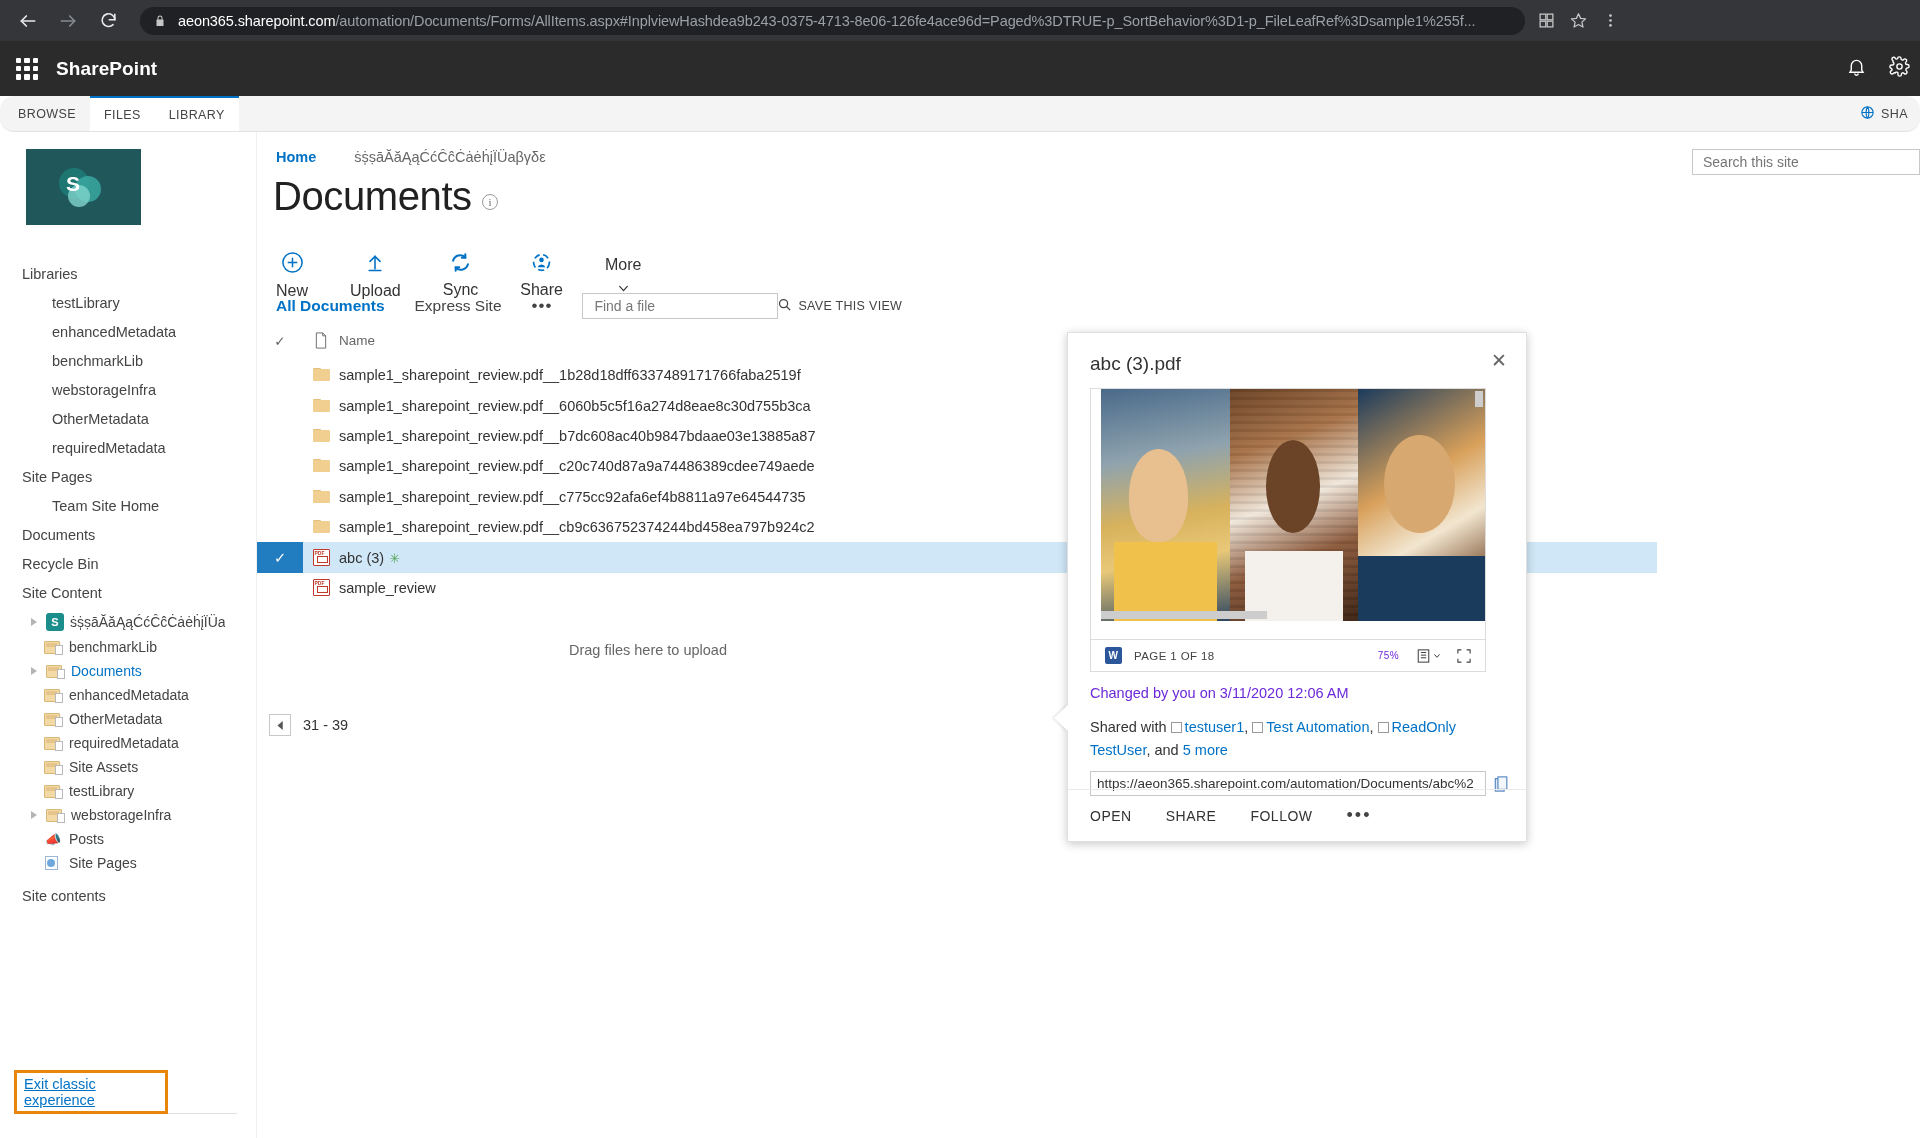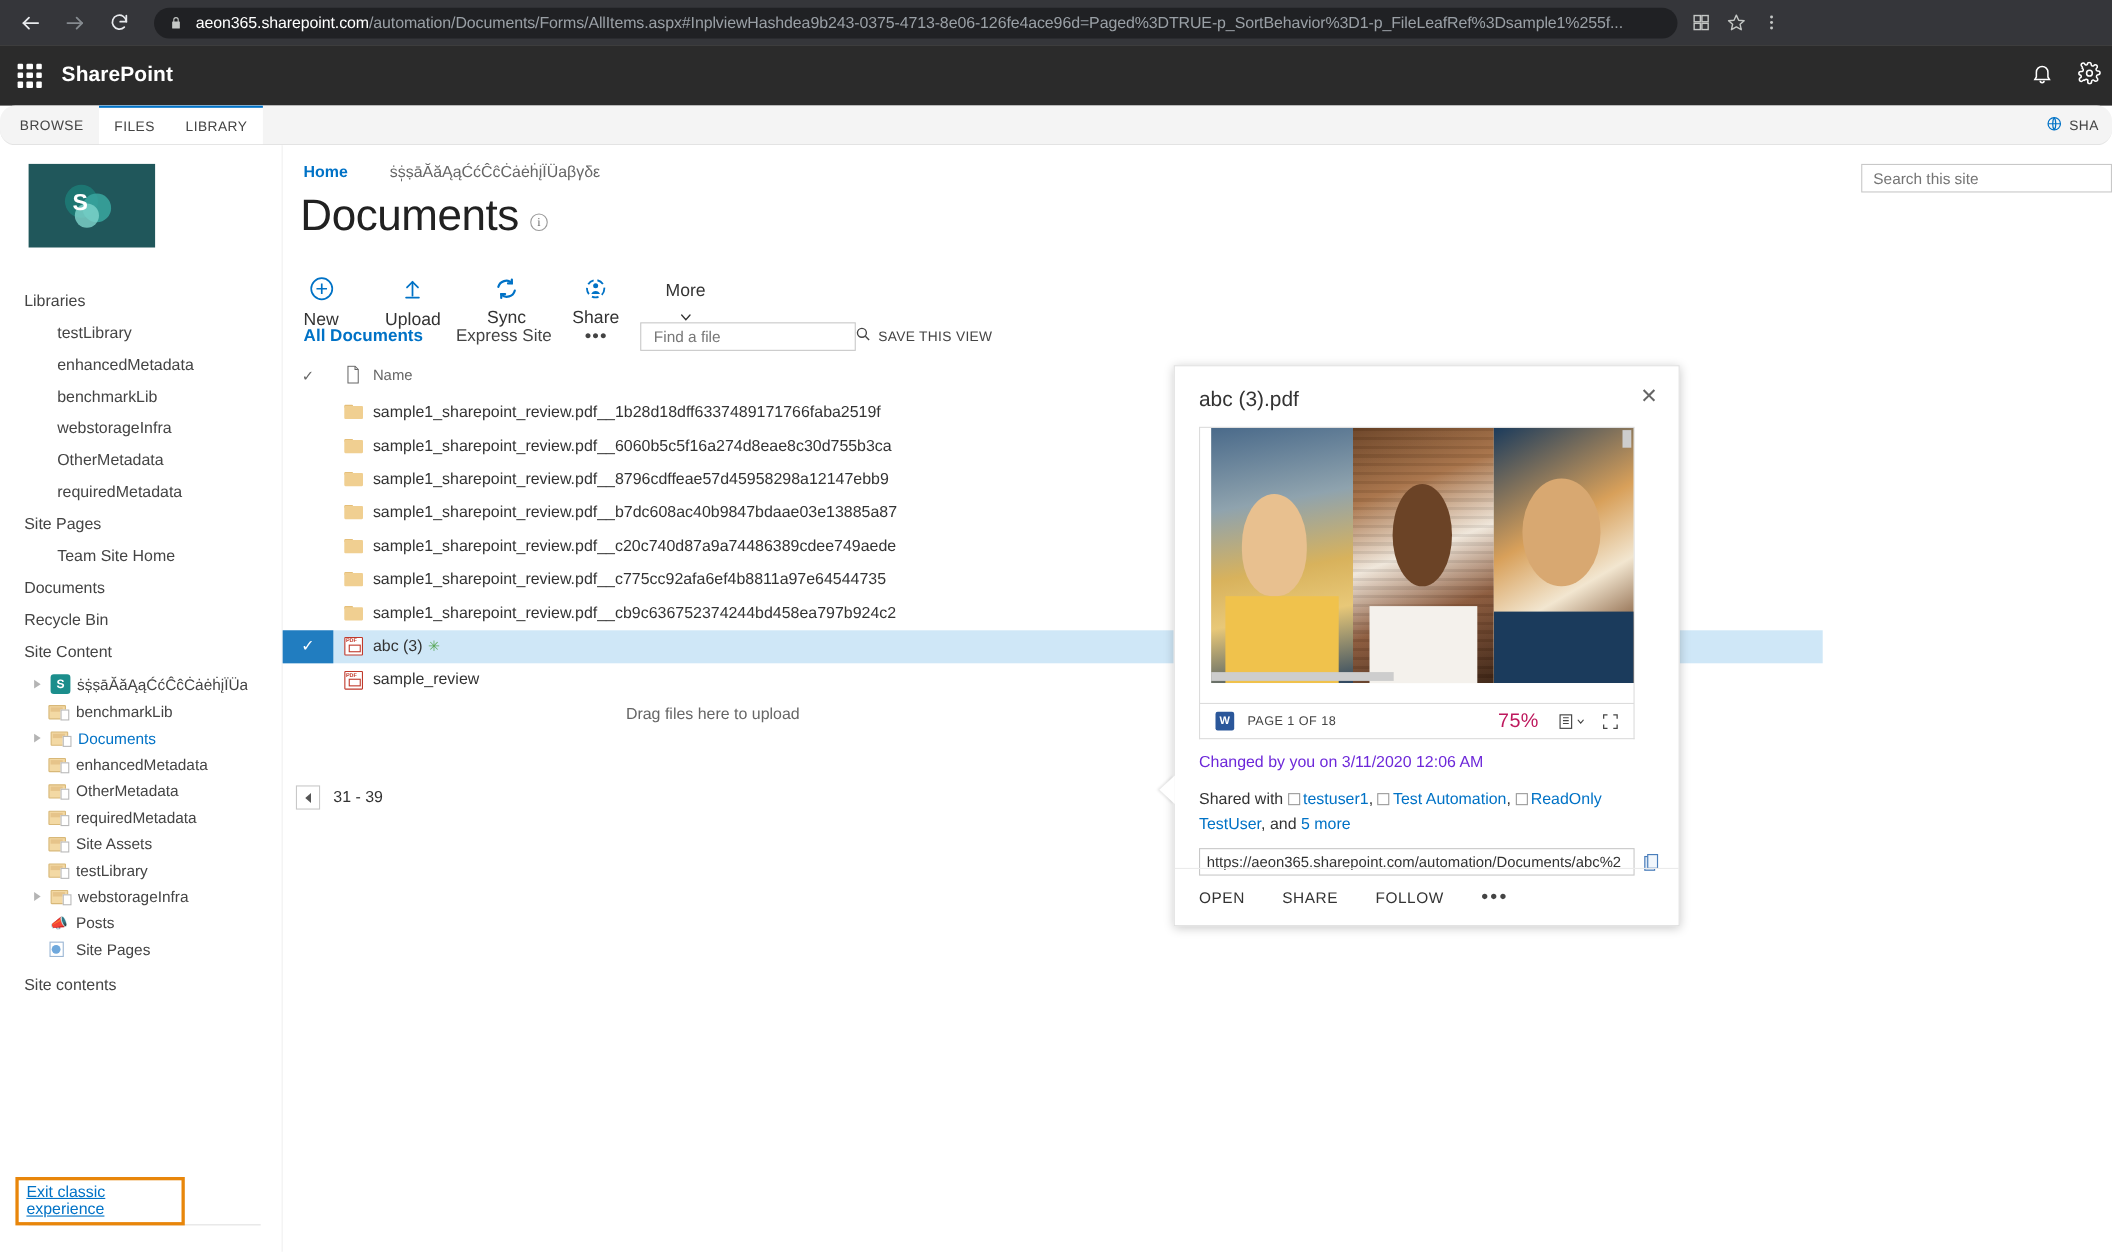--- a/index.html
+++ b/index.html
@@ -410,21 +410,21 @@
     background: #ffffff;
     display: flex; align-items: center;
     font-size: 11.5px; color: #444; letter-spacing: .4px;
   }
   .wordicon {
     width: 17px; height: 17px; background: #2b579a;
     border-radius: 2px; margin: 0 12px 0 14px;
     color: #fff; font-size: 10px; font-weight: 700;
     display: flex; align-items: center; justify-content: center;
   }
-  .pt-zoom { margin-left: auto; margin-right: 18px; font-size: 18px; color:#be185d; }
+  .pt-zoom { margin-left: auto; margin-right: 18px; font-size: 10px; color:#6d28d9; }
   .pt-ico { margin-right: 16px; display: flex; align-items: center; gap: 3px; }
   .pt-ico2 { margin-right: 14px; display: flex; align-items: center; }
   .meta-changed {
     position: absolute; left: 22px; top: 352px;
     font-size: 14.5px; color: #6d28d9;
   }
   .meta-shared {
     position: absolute; left: 22px; top: 383px;
     width: 412px;
     font-size: 14.5px; color: #333; line-height: 23px;
@@ -790,32 +790,20 @@
             <span class="f-icon">
               <span class="tt"></span>
               <span class="bb"></span>
             </span>
           </span>
         <span class="row-name">sample1_sharepoint_review.pdf__6060b5c5f16a274d8eae8c30d755b3ca</span>
         <span class="row-ell">•••</span>
         <span class="row-mod">A</span>
       </div>
 
-      <div class="list-row">
-        <span class="col-check"></span>
-        <span class="col-type">
-            <span class="f-icon">
-              <span class="tt"></span>
-              <span class="bb"></span>
-            </span>
-          </span>
-        <span class="row-name">sample1_sharepoint_review.pdf__8796cdffeae57d45958298a12147ebb9</span>
-        <span class="row-ell">•••</span>
-        <span class="row-mod">A</span>
-      </div>
 
       <div class="list-row">
         <span class="col-check"></span>
         <span class="col-type">
             <span class="f-icon">
               <span class="tt"></span>
               <span class="bb"></span>
             </span>
           </span>
         <span class="row-name">sample1_sharepoint_review.pdf__b7dc608ac40b9847bdaae03e13885a87</span>

